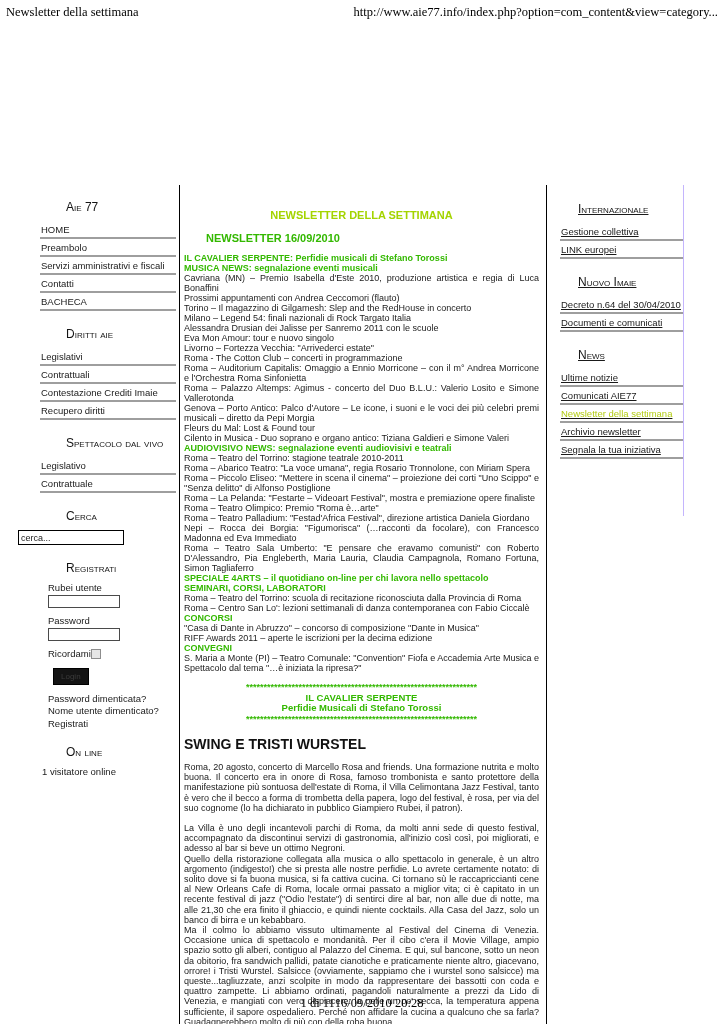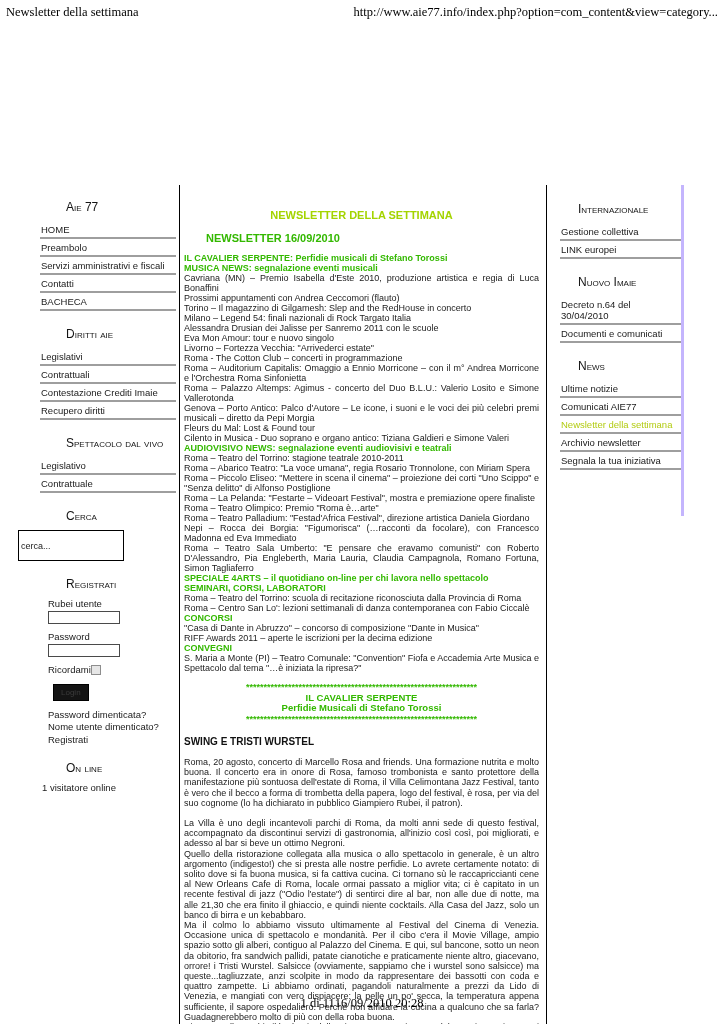--- a/index.html
+++ b/index.html
@@ -11,49 +11,49 @@
   
   .print-header{position:absolute;top:5px;left:6px;right:6px;display:flex;justify-content:space-between;
     font-family:"Liberation Serif", serif;font-size:12.5px;color:#000;}
   .print-footer{position:absolute;top:996px;left:6px;right:6px;display:flex;justify-content:center;
     font-family:"Liberation Serif", serif;font-size:12.5px;color:#000;}
   
   .left-sidebar{position:absolute;left:40px;top:200px;width:136px;font-size:9.5px;}
   .main-col{position:absolute;left:179px;top:185px;width:368px;min-height:758px;box-sizing:border-box;
     border-left:1px solid #000;border-right:1px solid #000;padding:24px 7px 10px 4px;font-size:9px;}
   .right-sidebar{position:absolute;left:560px;top:185px;width:124px;height:331px;box-sizing:border-box;
-    border-right:3px solid #c4b5fd;padding-top:17px;font-size:9.5px;}
+    border-right:1px solid #c4b5fd;padding-top:17px;font-size:9.5px;text-decoration:underline;}
   
   .module{margin-bottom:16px;}
   .module-header{font-variant:small-caps;font-size:12px;color:#141414;margin:0 0 7px 0;}
   .left-sidebar .module-header{padding-left:26px;}
   .right-sidebar .module-header{padding-left:18px;}
   .side-item{padding:3px 1px 2px 1px;border-bottom:2px solid var(--div);color:#202020;}
   .side-item.active{color:var(--active);}
   
   .search-input{display:block;margin:2px 0 0 -22px;width:100px;height:13px;border:1px solid #000;
-    font-family:"Liberation Sans", sans-serif;font-size:9px;padding:8px 2px;background:#fff;color:#222;}
+    font-family:"Liberation Sans", sans-serif;font-size:9px;padding:0 2px;background:#fff;color:#222;}
   .form-label{margin:7px 0 2px 8px;}
   .form-input{display:block;margin:0 0 2px 8px;width:66px;height:11px;border:1px solid #4a4a4a;
     font-size:9px;padding:0 2px;background:#fff;}
   .remember-row{display:flex;align-items:center;gap:0;margin:7px 0 9px 8px;}
   .checkbox{width:8px;height:8px;border:1px solid #8d8d8d;background:#e6e6e6;}
   .login-btn{display:inline-block;margin:0 0 6px 13px;background:#141414;color:#3c3c3c;border:1px solid #000;
     font-family:"Liberation Sans", sans-serif;font-size:8px;padding:3px 7px;}
   .login-links div{margin:1.5px 0 1.5px 8px;}
   .online-status{margin-left:2px;}
   
   .nl-title{text-align:center;font-weight:bold;font-size:11px;color:var(--lime);}
   .nl-date{font-weight:bold;font-size:11px;color:var(--green);margin:11px 0 9px 22px;}
   .nl-item{text-align:justify;line-height:10px;color:#1b1b1b;}
   .nl-item.head{color:var(--green);font-weight:bold;}
   .sep-block{margin:9px 0 12px;text-align:center;color:var(--green);font-weight:bold;line-height:10.5px;}
   .sep-stars{font-size:9px;white-space:nowrap;overflow:hidden;}
   .sep-title,.sep-subtitle{font-size:9.5px;}
-  .article-title{font-weight:bold;font-size:10px;margin:12px 0 10px;color:#111;}
+  .article-title{font-weight:bold;font-size:14px;margin:12px 0 10px;color:#111;}
   .body-seg{text-align:justify;line-height:10.2px;color:#1b1b1b;}
   .body-seg.gap{margin-top:10px;}
 </style>
 </head>
 <body style="--green: #33b800; --lime: #a4d400; --active: #b3cc14; --div: #9e9e9e;">
 
 <div class="print-header">
   <span>Newsletter della settimana</span>
   <span>http://www.aie77.info/index.php?option=com_content&amp;view=category...</span>
 </div>

